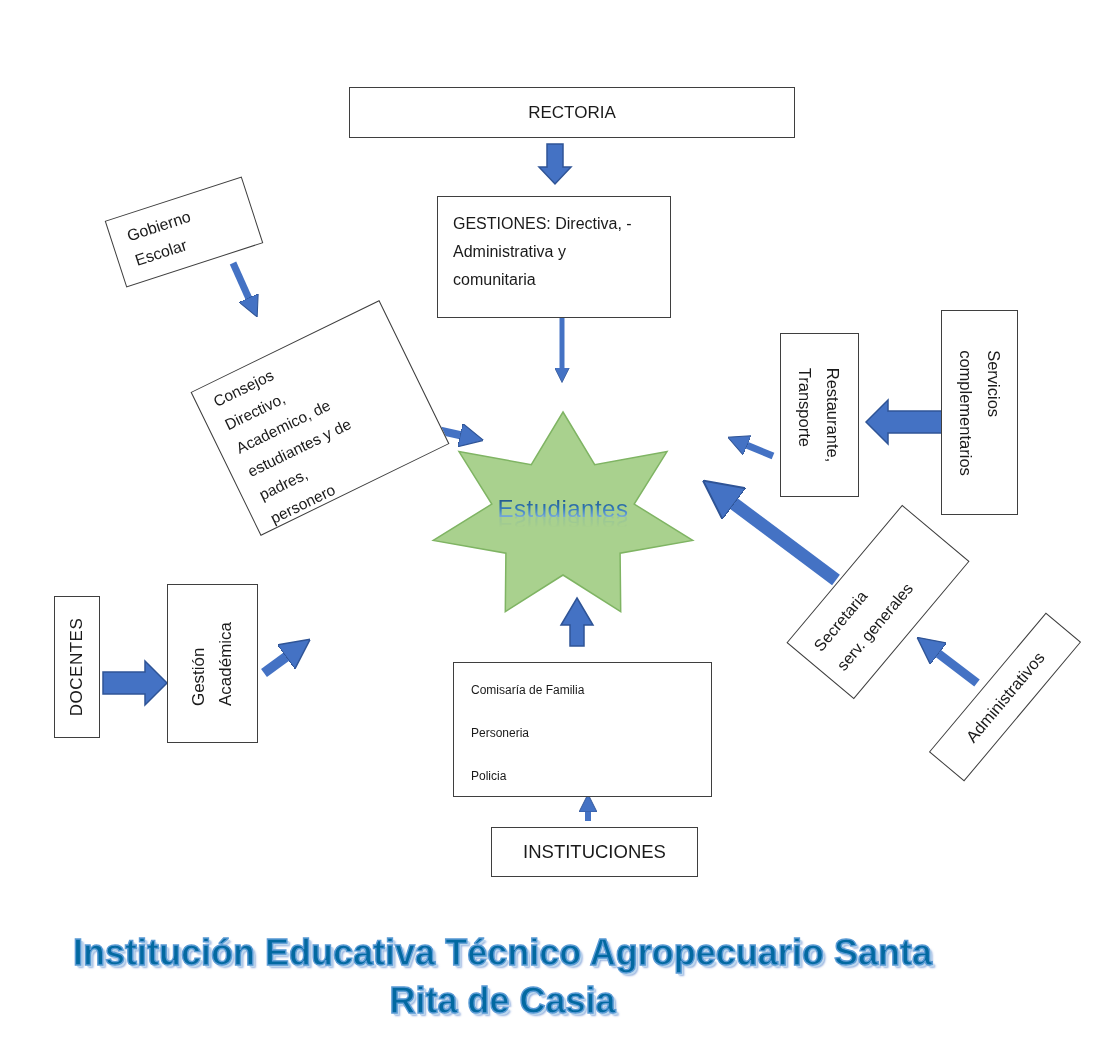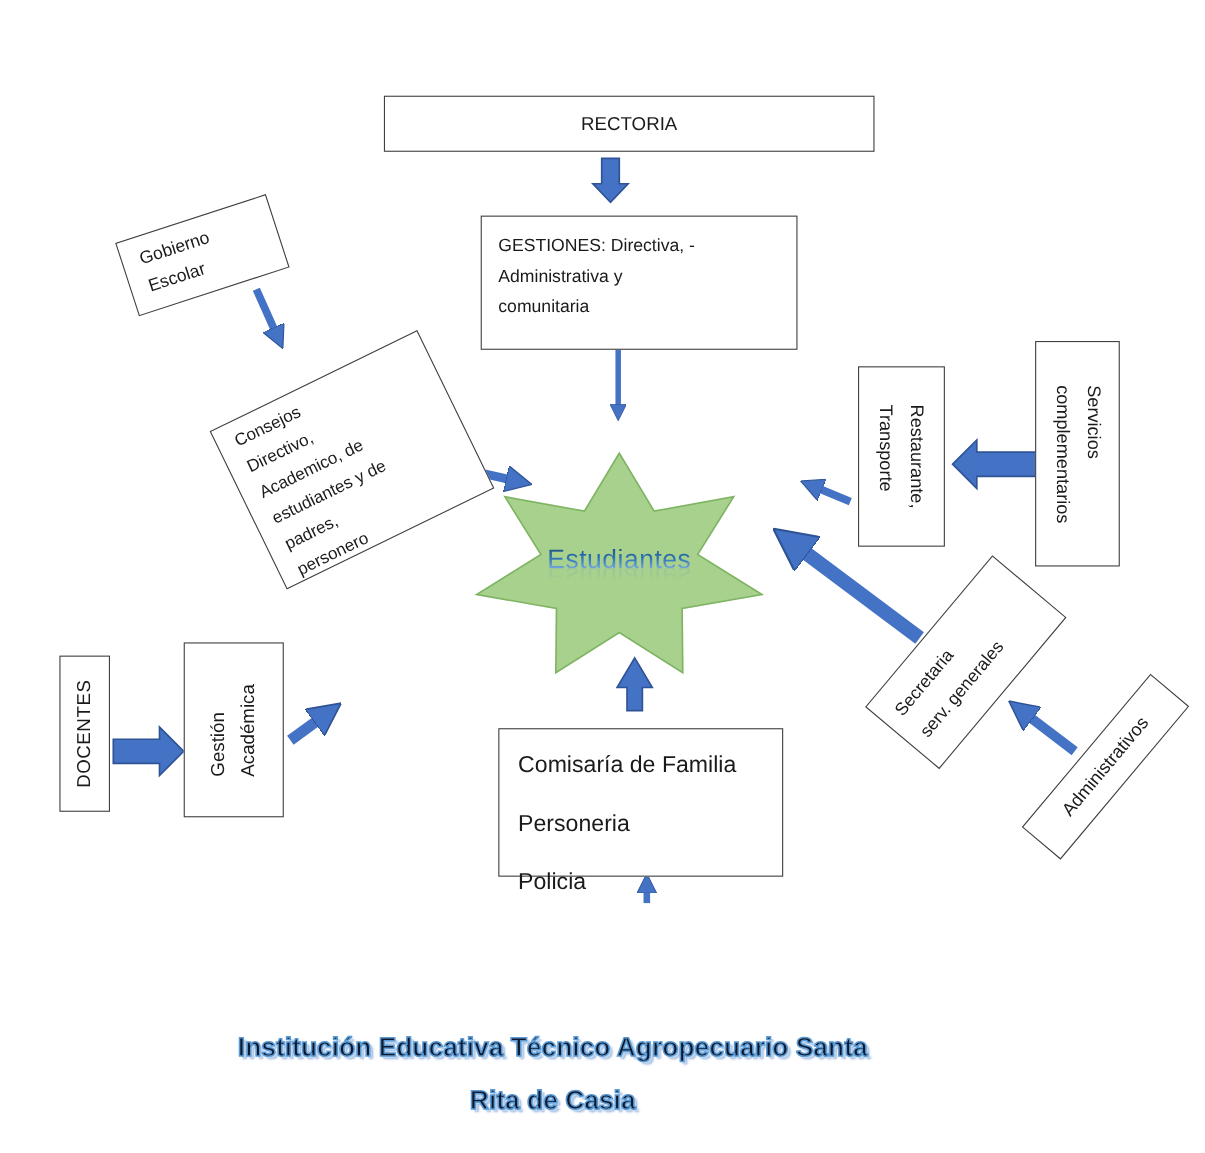--- a/index.html
+++ b/index.html
@@ -5,55 +5,55 @@
   html,body{margin:0;padding:0;background:#ffffff;}
   body{font-family:"Liberation Sans",sans-serif;}
   #canvas{position:relative;width:1095px;height:1048px;background:#ffffff;overflow:hidden;}
   #arrow-layer{position:absolute;left:0;top:0;z-index:0;}
   .node{position:absolute;background:#ffffff;border:1.4px solid #3f3f3f;box-sizing:border-box;z-index:1;color:#1a1a1a;}
   .pre{white-space:pre-line;}
   .center-flex{display:flex;align-items:center;justify-content:center;}
   
   .rectoria{left:349px;top:87px;width:446px;height:51px;font-size:17px;text-align:center;}
   
-  .gestiones{left:437px;top:196px;width:288px;height:122px;font-size:16px;line-height:28px;padding:13px 0 0 15px;}
+  .gestiones{left:437px;top:196px;width:234px;height:122px;font-size:16px;line-height:28px;padding:13px 0 0 15px;}
   
   .gobierno{left:112px;top:197px;width:144px;height:70px;transform:rotate(-18deg);font-size:16px;line-height:26px;padding:8px 0 0 16px;}
   
   .consejos{left:215px;top:338px;width:210px;height:160px;transform:rotate(-26deg);font-size:15.5px;line-height:26px;padding:6px 0 0 16px;}
   
   .docentes{left:54px;top:596px;width:46px;height:142px;}
   .docentes span{transform:rotate(-90deg);white-space:nowrap;font-size:17px;letter-spacing:.5px;}
   
   .gestion{left:167px;top:584px;width:91px;height:159px;}
   .gestion span{transform:rotate(-90deg);white-space:pre-line;font-size:17px;line-height:27px;text-align:left;}
   
-  .comisaria{left:453px;top:662px;width:259px;height:135px;font-size:21px;line-height:53px;padding:6px 0 0 17px;}
+  .comisaria{left:453px;top:662px;width:259px;height:135px;font-size:12px;line-height:43px;padding:6px 0 0 17px;}
   
   .instituciones{left:491px;top:827px;width:207px;height:50px;font-size:18.5px;}
   
   .restaurante{left:780px;top:333px;width:79px;height:164px;}
   .restaurante span{transform:rotate(90deg);white-space:pre-line;font-size:16.5px;line-height:28px;text-align:left;}
   
   .servicios{left:941px;top:310px;width:77px;height:205px;}
   .servicios span{transform:rotate(90deg);white-space:pre-line;font-size:16.5px;line-height:28px;text-align:left;}
   
   .secretaria{left:788px;top:558px;width:180px;height:88px;transform:rotate(-50deg);font-size:16px;line-height:30px;padding:12px 0 0 14px;}
   
   .administrativos{left:914px;top:674px;width:182px;height:46px;transform:rotate(-50deg);font-size:16.5px;}
   
   .estudiantes-label{position:absolute;left:433px;top:495px;width:260px;text-align:center;z-index:2;
     font-size:24px;font-weight:400;letter-spacing:.5px;
     background:linear-gradient(#1f4e79 5%, #2e75b6 45%, #6ea3d8 75%, #9dc3e6 100%);
     -webkit-background-clip:text;background-clip:text;color:transparent;
     -webkit-box-reflect:below -14px linear-gradient(transparent 35%, rgba(0,0,0,.35));}
   
   .title{position:absolute;left:0;top:929px;width:1005px;text-align:center;z-index:1;
-    font-size:24px;font-weight:700;line-height:48px;white-space:pre-line;
-    color:#0f172a;-webkit-text-stroke:1.4px #5b9bd5;
+    font-size:36px;font-weight:700;line-height:48px;white-space:pre-line;
+    color:#0369a1;-webkit-text-stroke:1.4px #5b9bd5;
     text-shadow:2px 2px 0 #bdd7ee,3px 3px 2px rgba(68,114,196,.55);}
 </style>
 </head>
 <body>
 
 <div id="canvas">
 
   <svg id="arrow-layer" width="1095" height="1048" viewBox="0 0 1095 1048">
     <defs>
       <marker id="ah" viewBox="0 0 3 3" markerWidth="3" markerHeight="3" refX="0.5" refY="1.5" orient="auto" markerUnits="strokeWidth">
@@ -104,20 +104,23 @@
     <span>Gestión
 Académica</span>
   </div>
 
   <div class="estudiantes-label">Estudiantes</div>
 
   <div class="node comisaria pre">Comisaría de Familia
 Personeria
 Policia</div>
 
+  <div class="node instituciones center-flex">
+    <span>INSTITUCIONES</span>
+  </div>
 
   <div class="node restaurante center-flex">
     <span>Restaurante,
 Transporte</span>
   </div>
 
   <div class="node servicios center-flex">
     <span>Servicios
 complementarios</span>
   </div>

